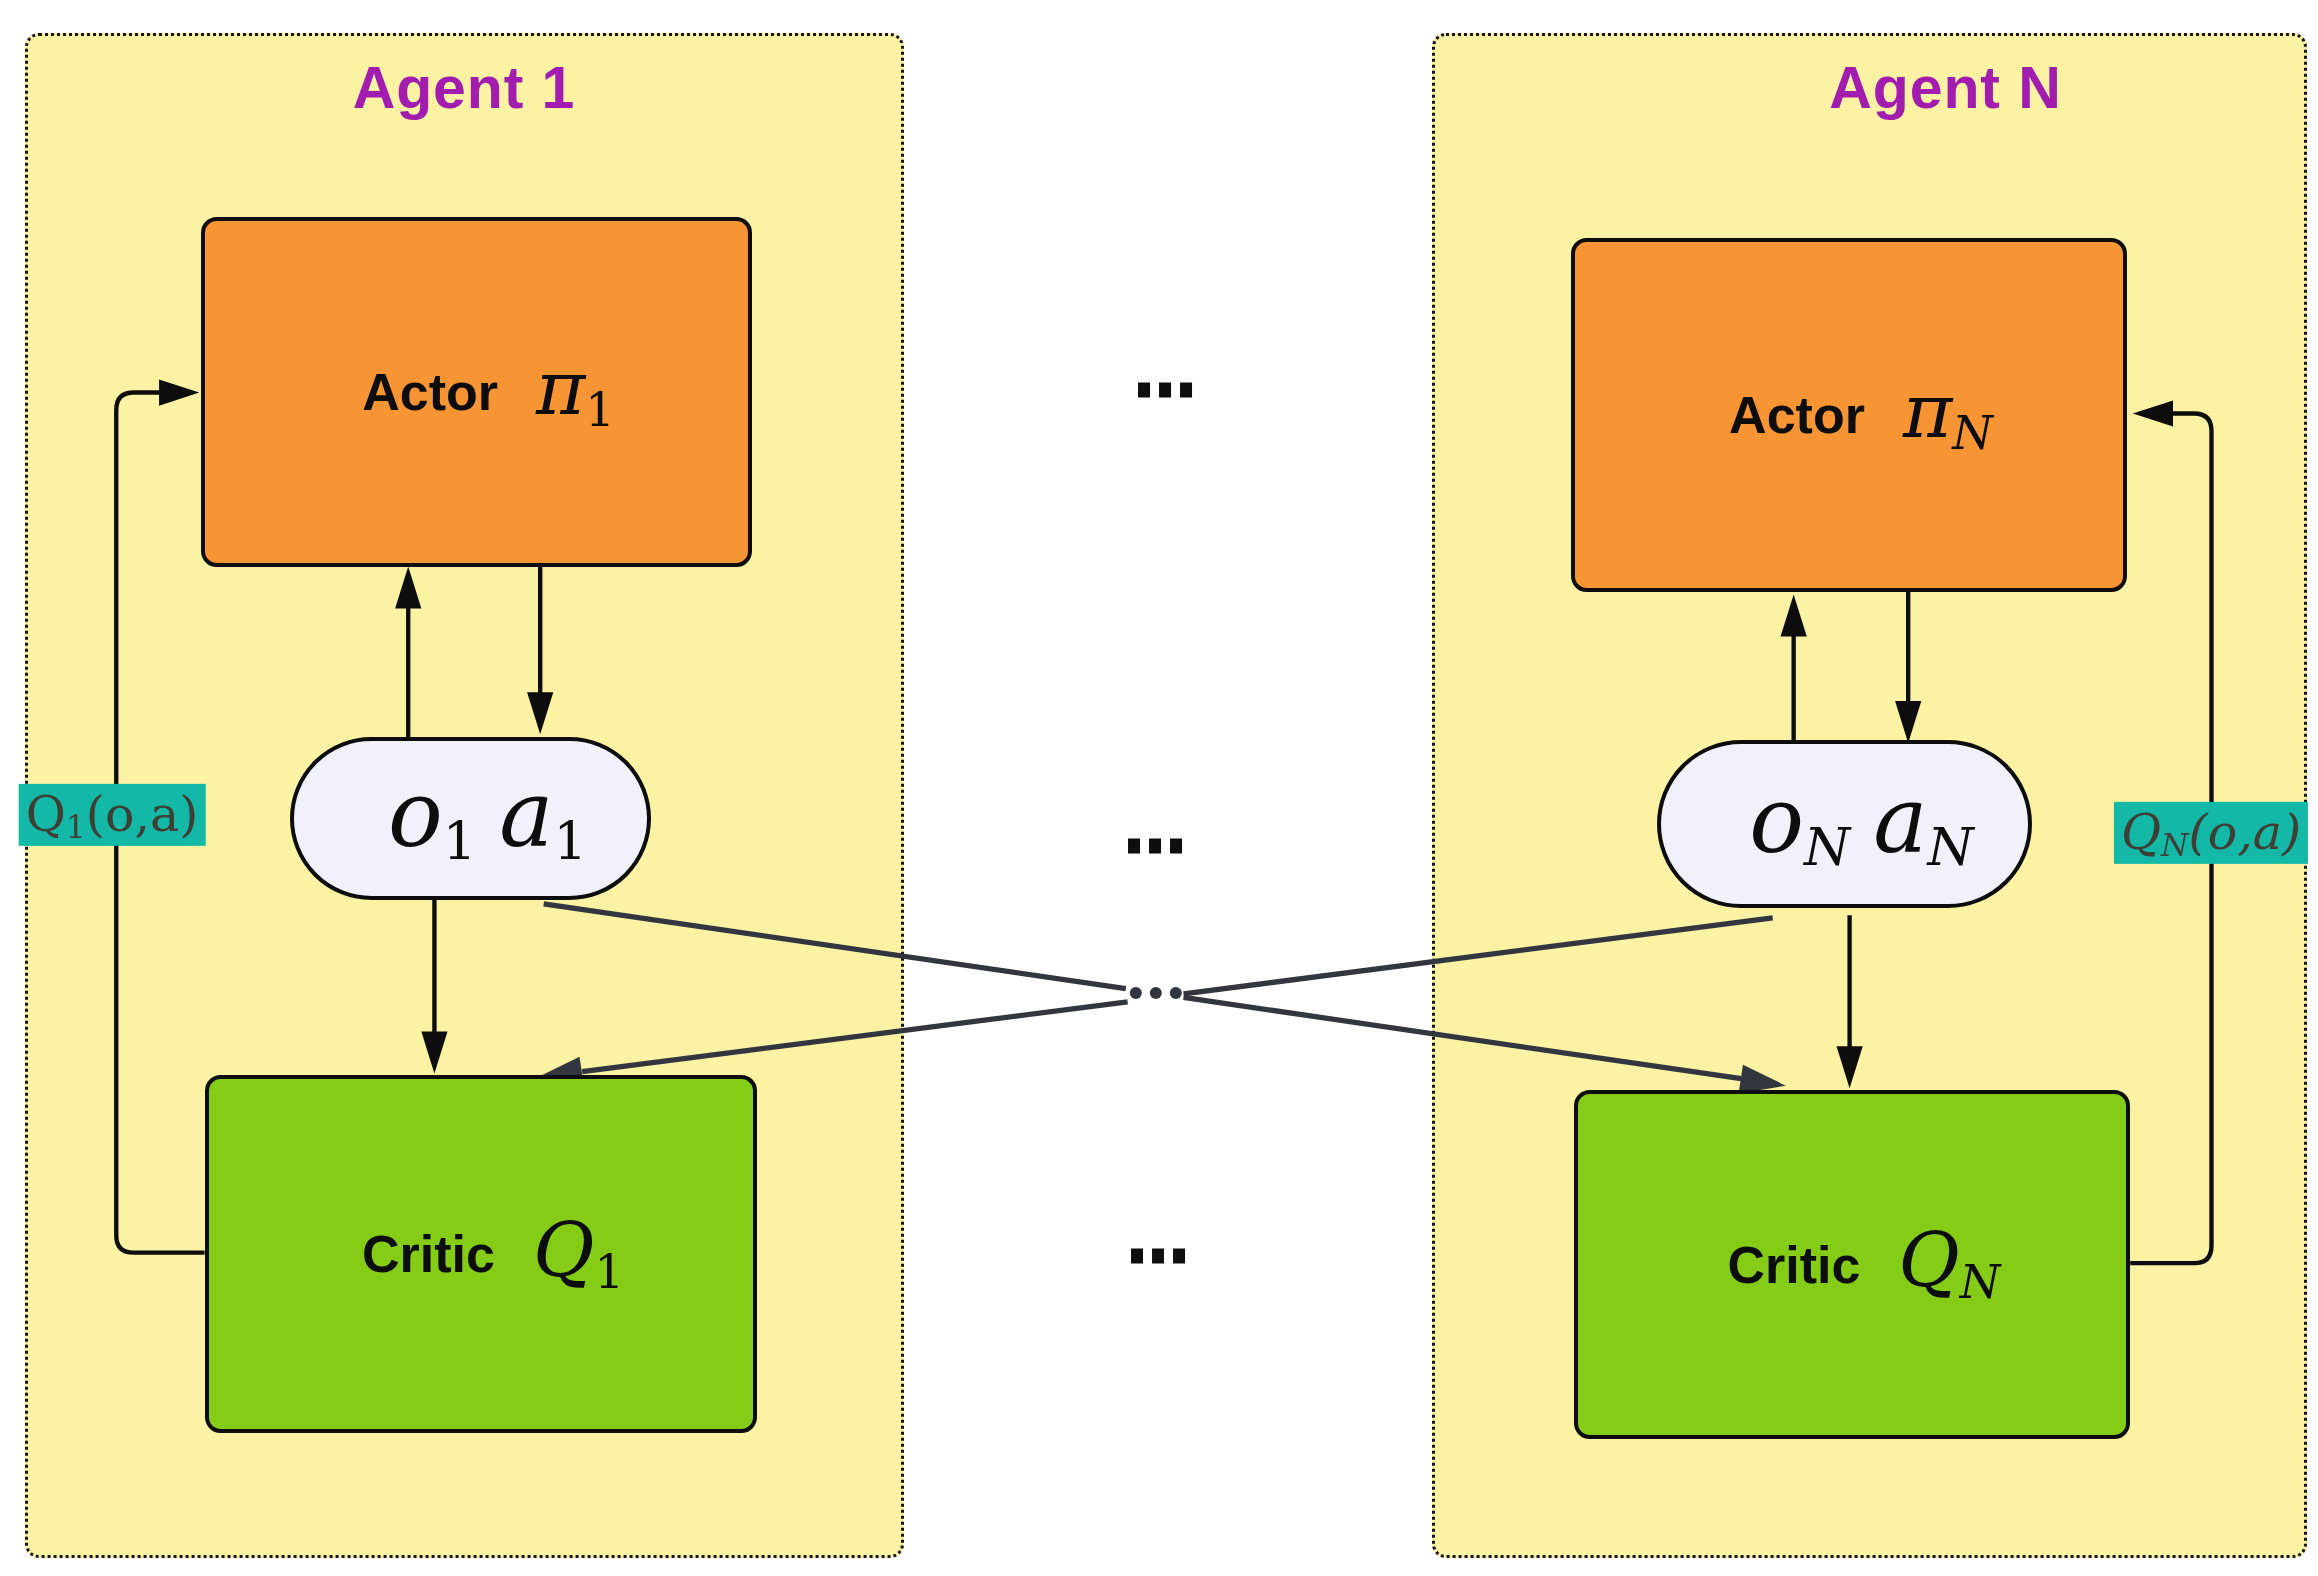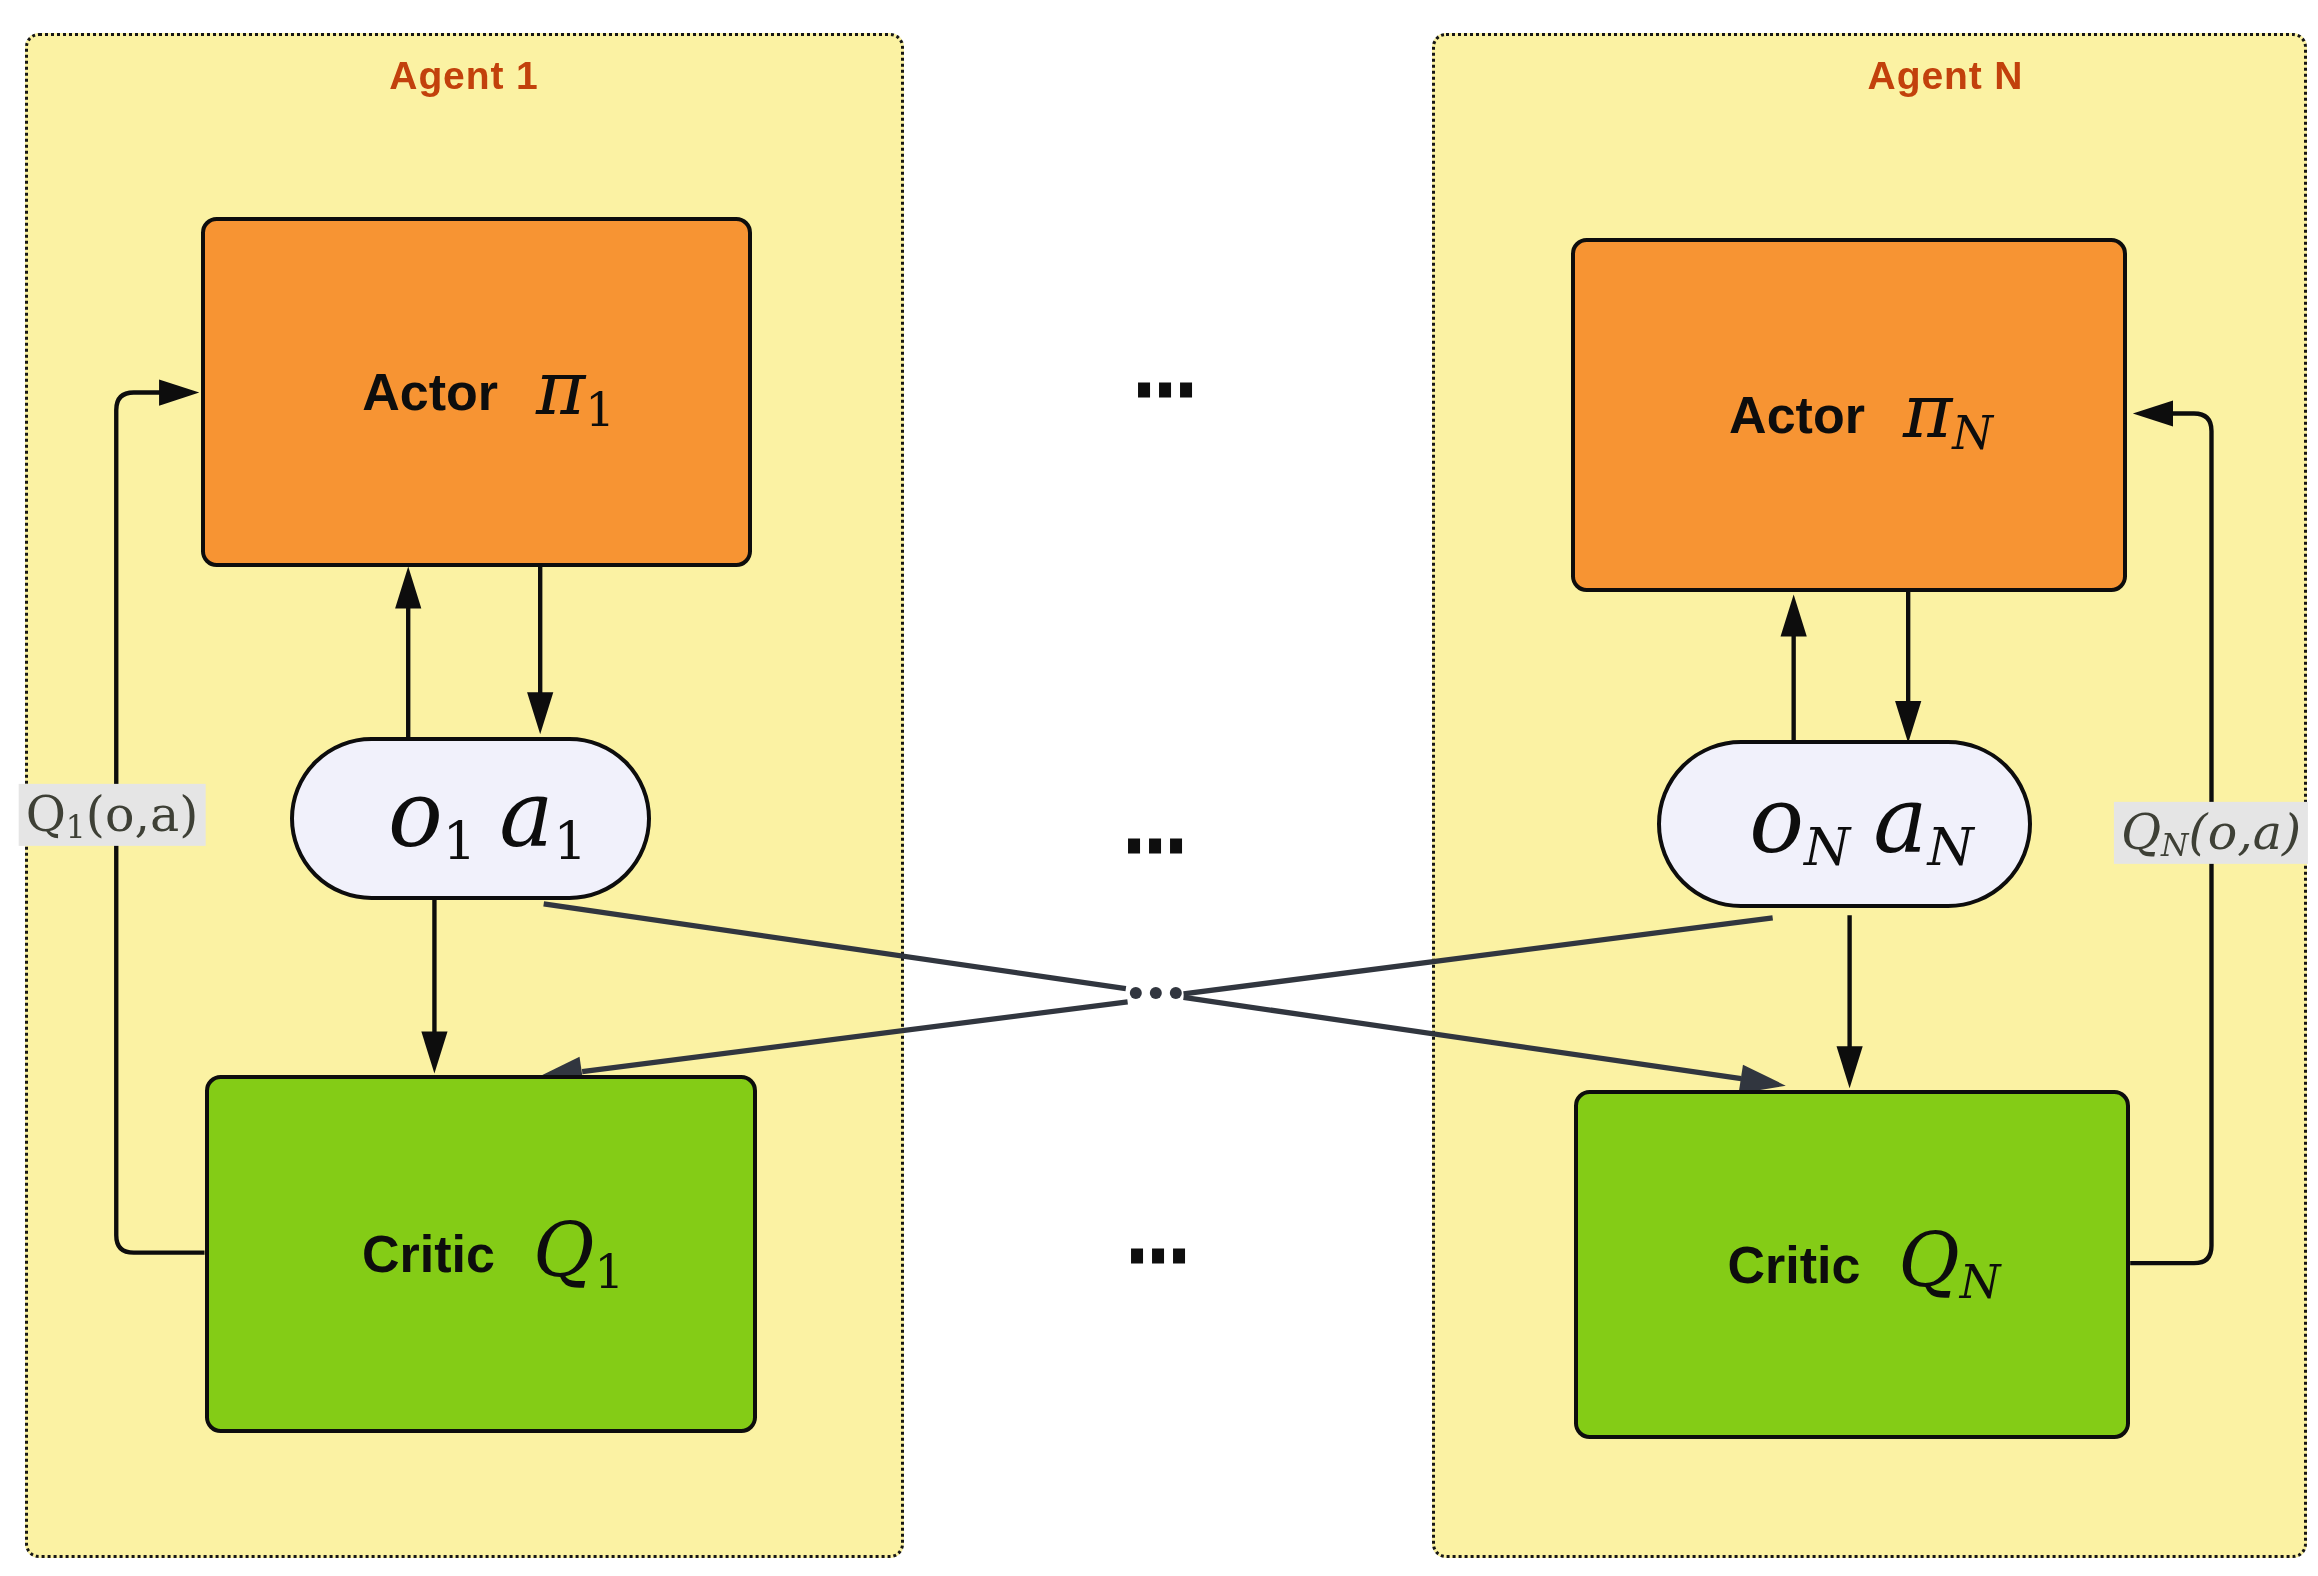--- a/index.html
+++ b/index.html
@@ -8,22 +8,22 @@
     font-family:"Liberation Sans",sans-serif;
   }
   
   .agent{
     position:absolute;top:33px;height:1525px;background:#FBF2A3;
     border:3.5px dotted #161616;border-radius:14px;box-sizing:border-box;z-index:0;
   }
   #agent-box-1{left:24.5px;width:879px;}
   #agent-box-n{left:1432px;width:875px;}
   .agent-title{
-    position:absolute;top:54px;text-align:center;font-weight:700;font-size:39px;
-    color:#c2410c;z-index:2;letter-spacing:0.9px;
+    position:absolute;top:54px;text-align:center;font-weight:700;font-size:59px;
+    color:#a21caf;z-index:2;letter-spacing:0.9px;
   }
   #agent-title-1{left:24.5px;width:879px;}
   #agent-title-n{left:1432px;width:1027px;}
 
   
   #edges{position:absolute;left:0;top:0;z-index:1;}
 
   
   .node{
     position:absolute;box-sizing:border-box;z-index:3;
@@ -46,21 +46,21 @@
   .msub.up{font-style:normal;}
   .gap{display:inline-block;width:38px;}
 
   .pill-text{font-family:"DejaVu Serif",serif;font-style:italic;font-size:91px;color:#0d0d0d;line-height:1;margin-left:10px;}
   .pill-text .msub{font-size:0.58em;}
   .pill-space{display:inline-block;width:23px;}
 
   
   .q-label{
     position:absolute;transform:translate(-50%,-50%);z-index:2;
-    background:#e5e5e5;padding:1.7px 7px;
+    background:#14b8a6;padding:1.7px 7px;
     font-family:"DejaVu Serif",serif;font-size:49px;color:#3E4036;white-space:nowrap;
   }
   .q-label .qsub{font-size:0.64em;vertical-align:-0.22em;}
   #q-label-1{left:112px;top:815px;}
   #q-label-n{left:2211px;top:833px;font-style:italic;}
 
   
   .hdots{
     position:absolute;transform:translate(-50%,-50%);z-index:2;
     display:flex;gap:8.7px;align-items:center;

